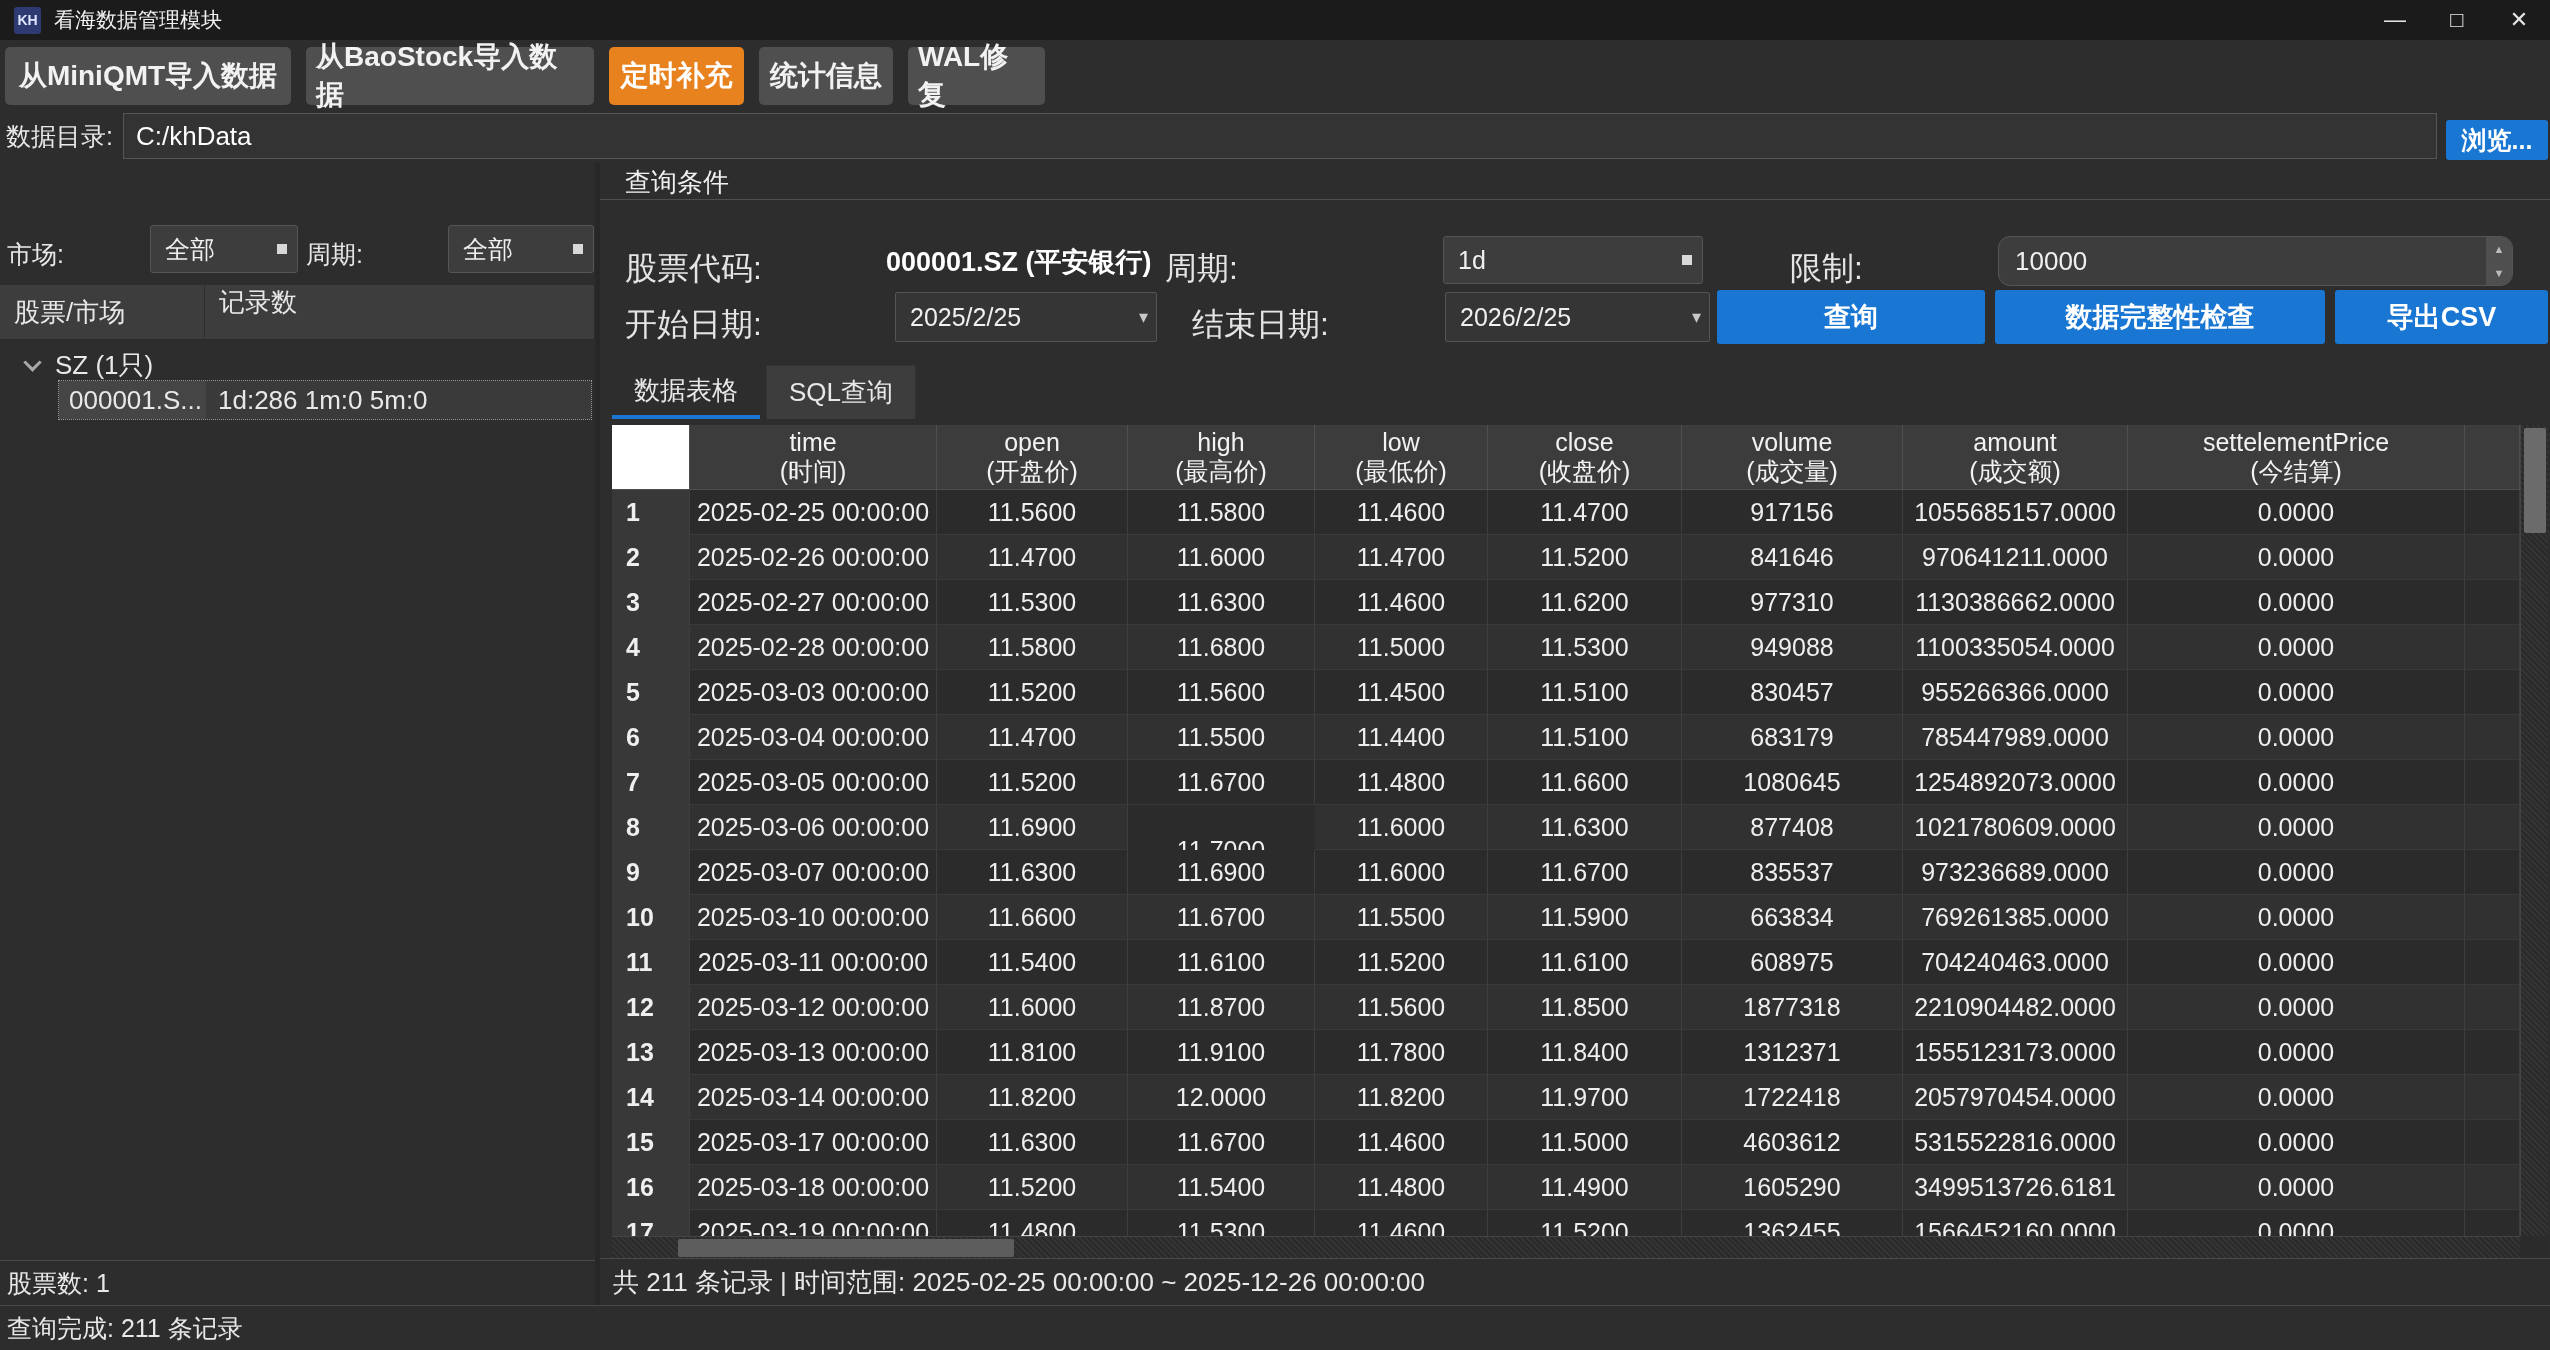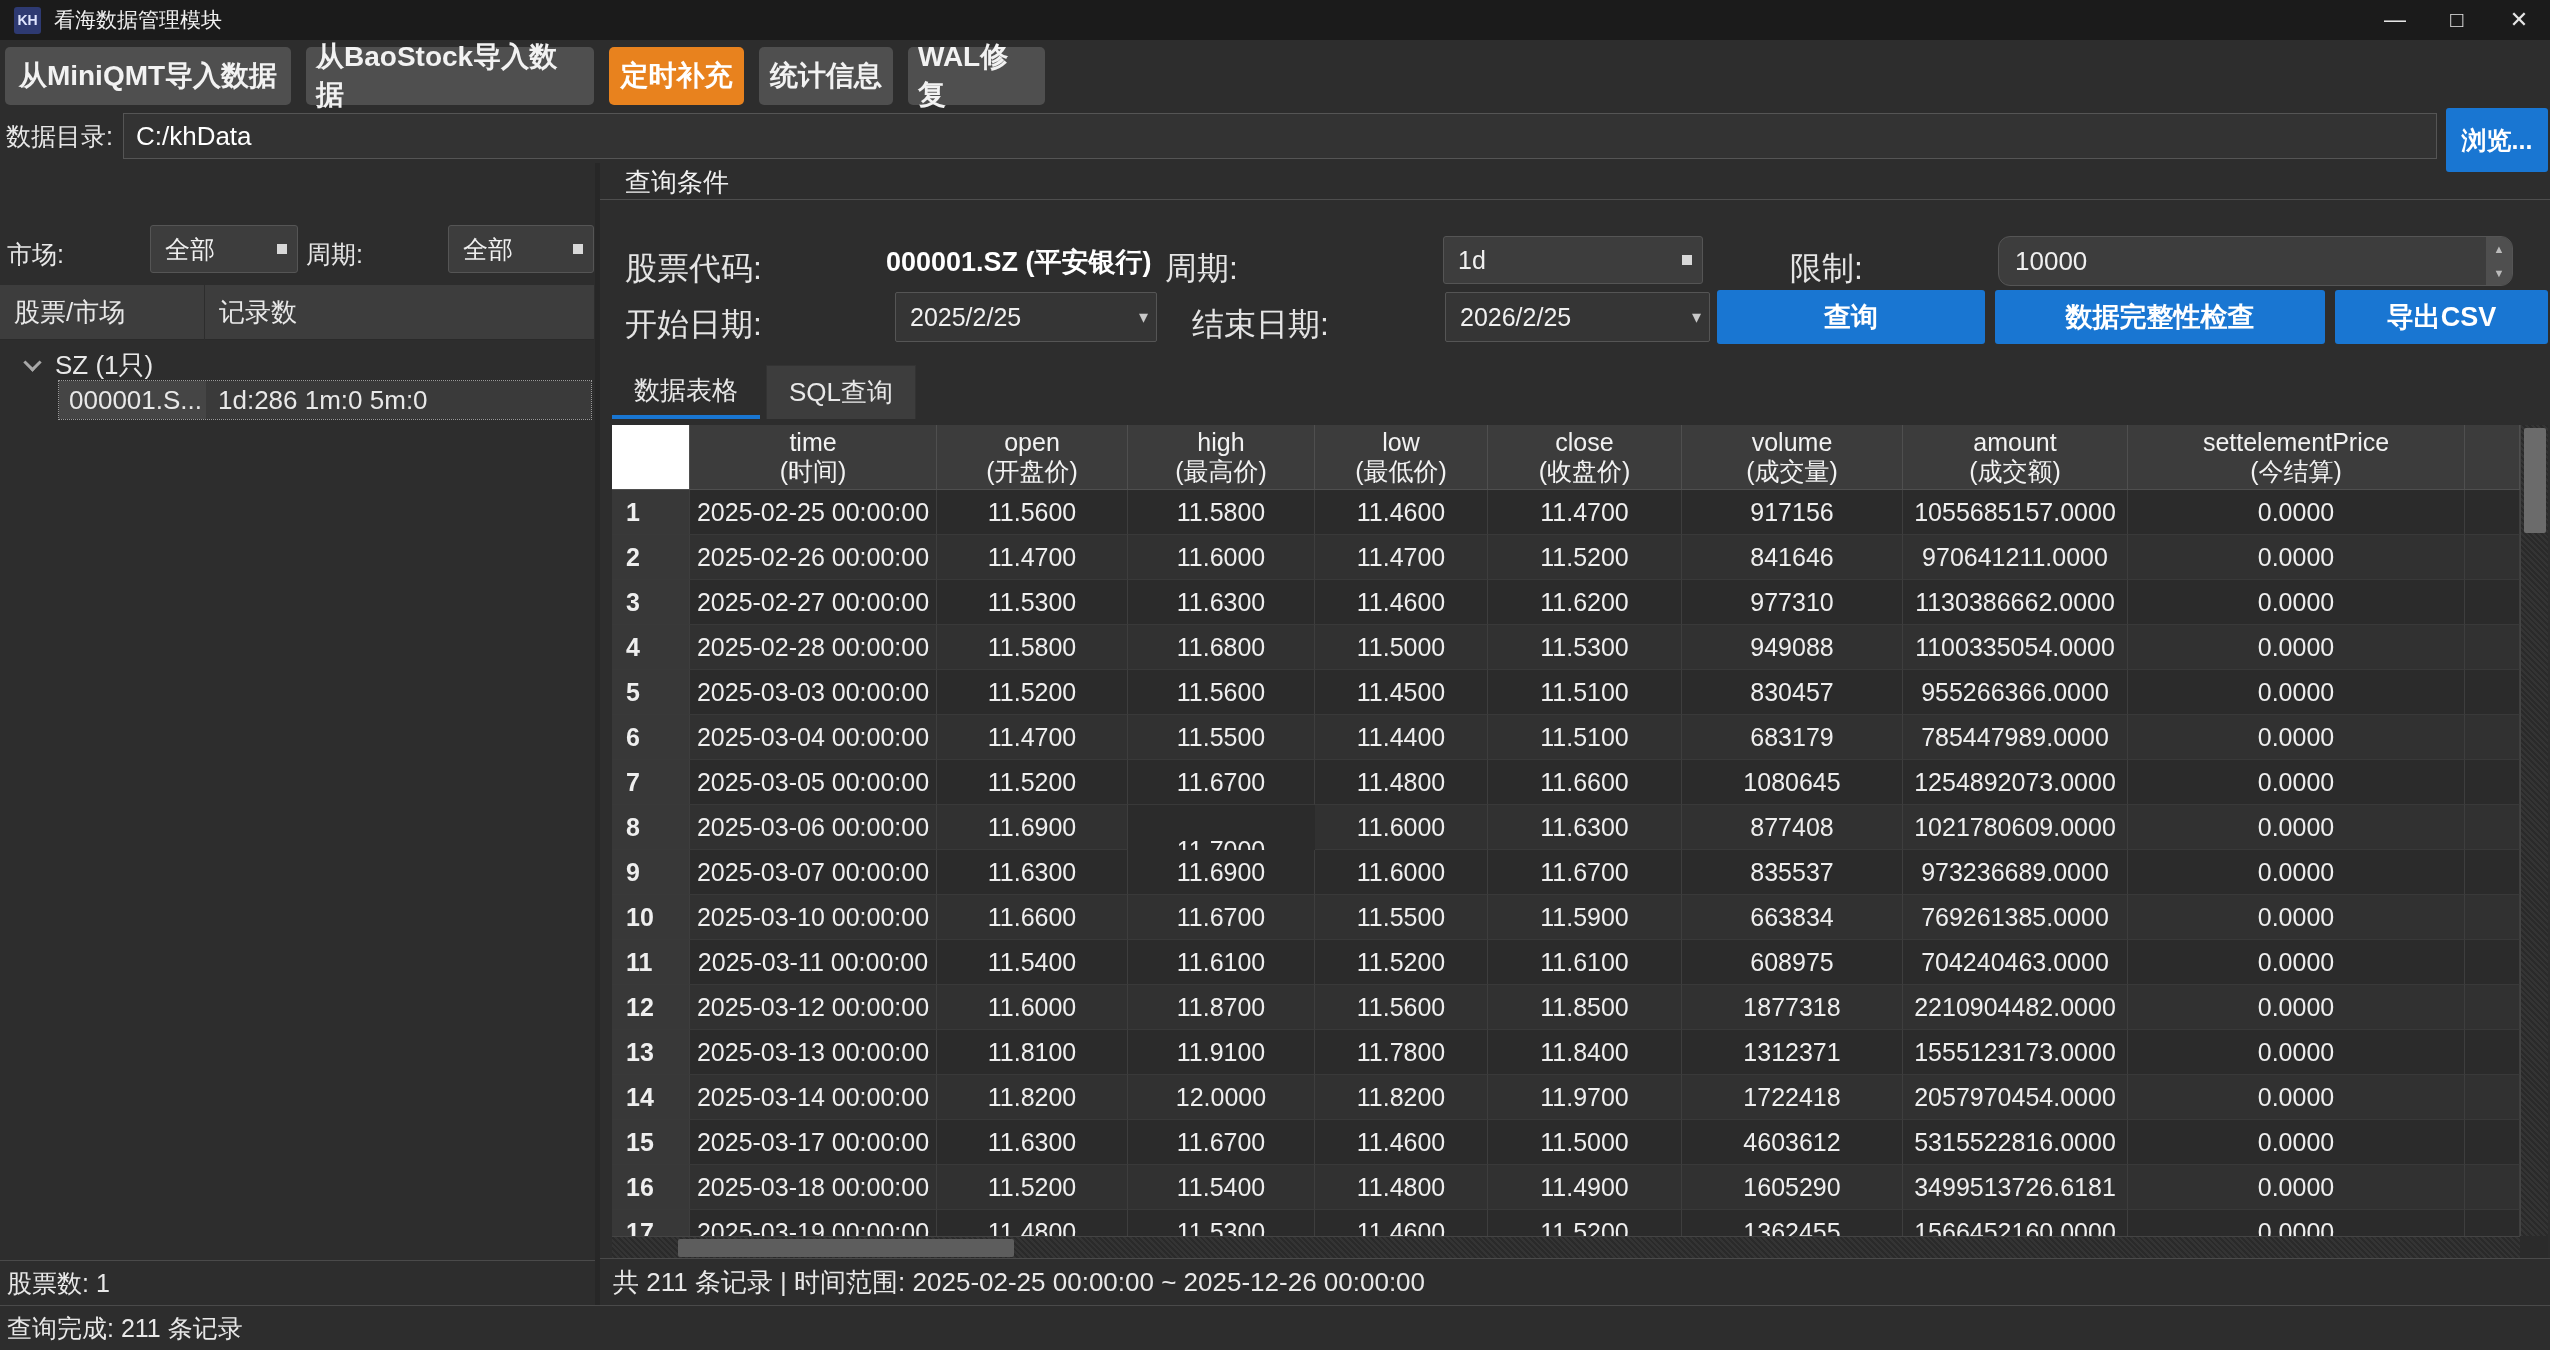--- a/index.html
+++ b/index.html
@@ -20,33 +20,33 @@
   .toolbar { position:absolute; top:47px; left:5px; height:58px; display:flex; gap:15px; }
   .tb-btn { height:58px; padding:0 10px; background:#4f4f4f; border-radius:5px; color:#f2f2f2;
     font-size:28px; font-weight:bold; display:flex; align-items:center; justify-content:center; }
   .tb-btn.w1{width:286px}.tb-btn.w2{width:288px}.tb-btn.w3{width:135px}.tb-btn.w4{width:134px}.tb-btn.w5{width:137px}
   .tb-btn.active { background:#e8821e; color:#ffffff; }
   
   .datadir { position:absolute; top:112px; left:0; width:2550px; height:48px; display:flex; align-items:center; }
   .dd-label { margin-left:6px; font-size:25px; white-space:nowrap; }
   .dd-input { flex:1; height:46px; margin-left:10px; background:#333333; border:1px solid #555;
     color:#ffffff; font-size:26px; padding:0 12px; font-family:inherit; }
-  .dd-browse { width:102px; height:64px; margin:8px 2px 0 9px; background:#1976d2; border:none; border-radius:3px;
+  .dd-browse { width:102px; height:40px; margin:8px 2px 0 9px; background:#1976d2; border:none; border-radius:3px;
     color:#fff; font-size:25px; font-weight:bold; font-family:inherit; }
   
   .sidebar { position:absolute; top:163px; left:0; width:596px; height:1097px; }
   .search { position:absolute; top:5px; left:3px; width:589px; height:45px; background:#2f2f2f;
     border:1px solid #4a4a4a; color:#e8e8e8; font-size:25px; padding:0 12px; font-family:inherit; }
   .search::placeholder { color:#8f8f8f; }
   .sb-label { position:absolute; font-size:25px; }
   .combo { position:absolute; height:48px; background:#3d3d3d; border:1px solid #555; border-radius:3px;
     font-size:25px; color:#f0f0f0; display:flex; align-items:center; padding-left:14px; }
   .combo .sq { position:absolute; right:10px; top:50%; margin-top:-5px; width:10px; height:10px; background:#d8d8d8; }
   .tree-header { position:absolute; top:122px; left:0; width:594px; height:55px; background:#3d3d3d;
-    display:flex; align-items:center; font-size:26px; border-bottom:1px solid #2a2a2a; }
+    display:flex; align-items:flex-start; font-size:26px; border-bottom:1px solid #2a2a2a; }
   .tree-header .c1 { width:205px; padding-left:14px; border-right:1px solid #2d2d2d; height:55px; display:flex; align-items:center; }
   .tree-header .c2 { padding-left:14px; }
   .tree-group { position:absolute; top:183px; left:0; width:594px; height:38px; display:flex; align-items:center; font-size:26px; }
   .chev { width:13px; height:13px; border-left:3px solid #a8a8a8; border-bottom:3px solid #a8a8a8;
     transform:rotate(-45deg); margin:0 16px 6px 26px; }
   .tree-item { position:absolute; top:217px; left:58px; width:534px; height:40px; display:flex; align-items:center;
     border:1px dotted #9a9a9a; font-size:26px; }
   .tree-item .code { width:147px; height:38px; background:#454545; display:flex; align-items:center; padding-left:10px; }
   .tree-item .rec { flex:1; height:38px; background:#3a3a3a; display:flex; align-items:center; padding-left:12px; }
   .v-divider { position:absolute; top:163px; left:595px; width:5px; height:1142px; background:#272727; }

